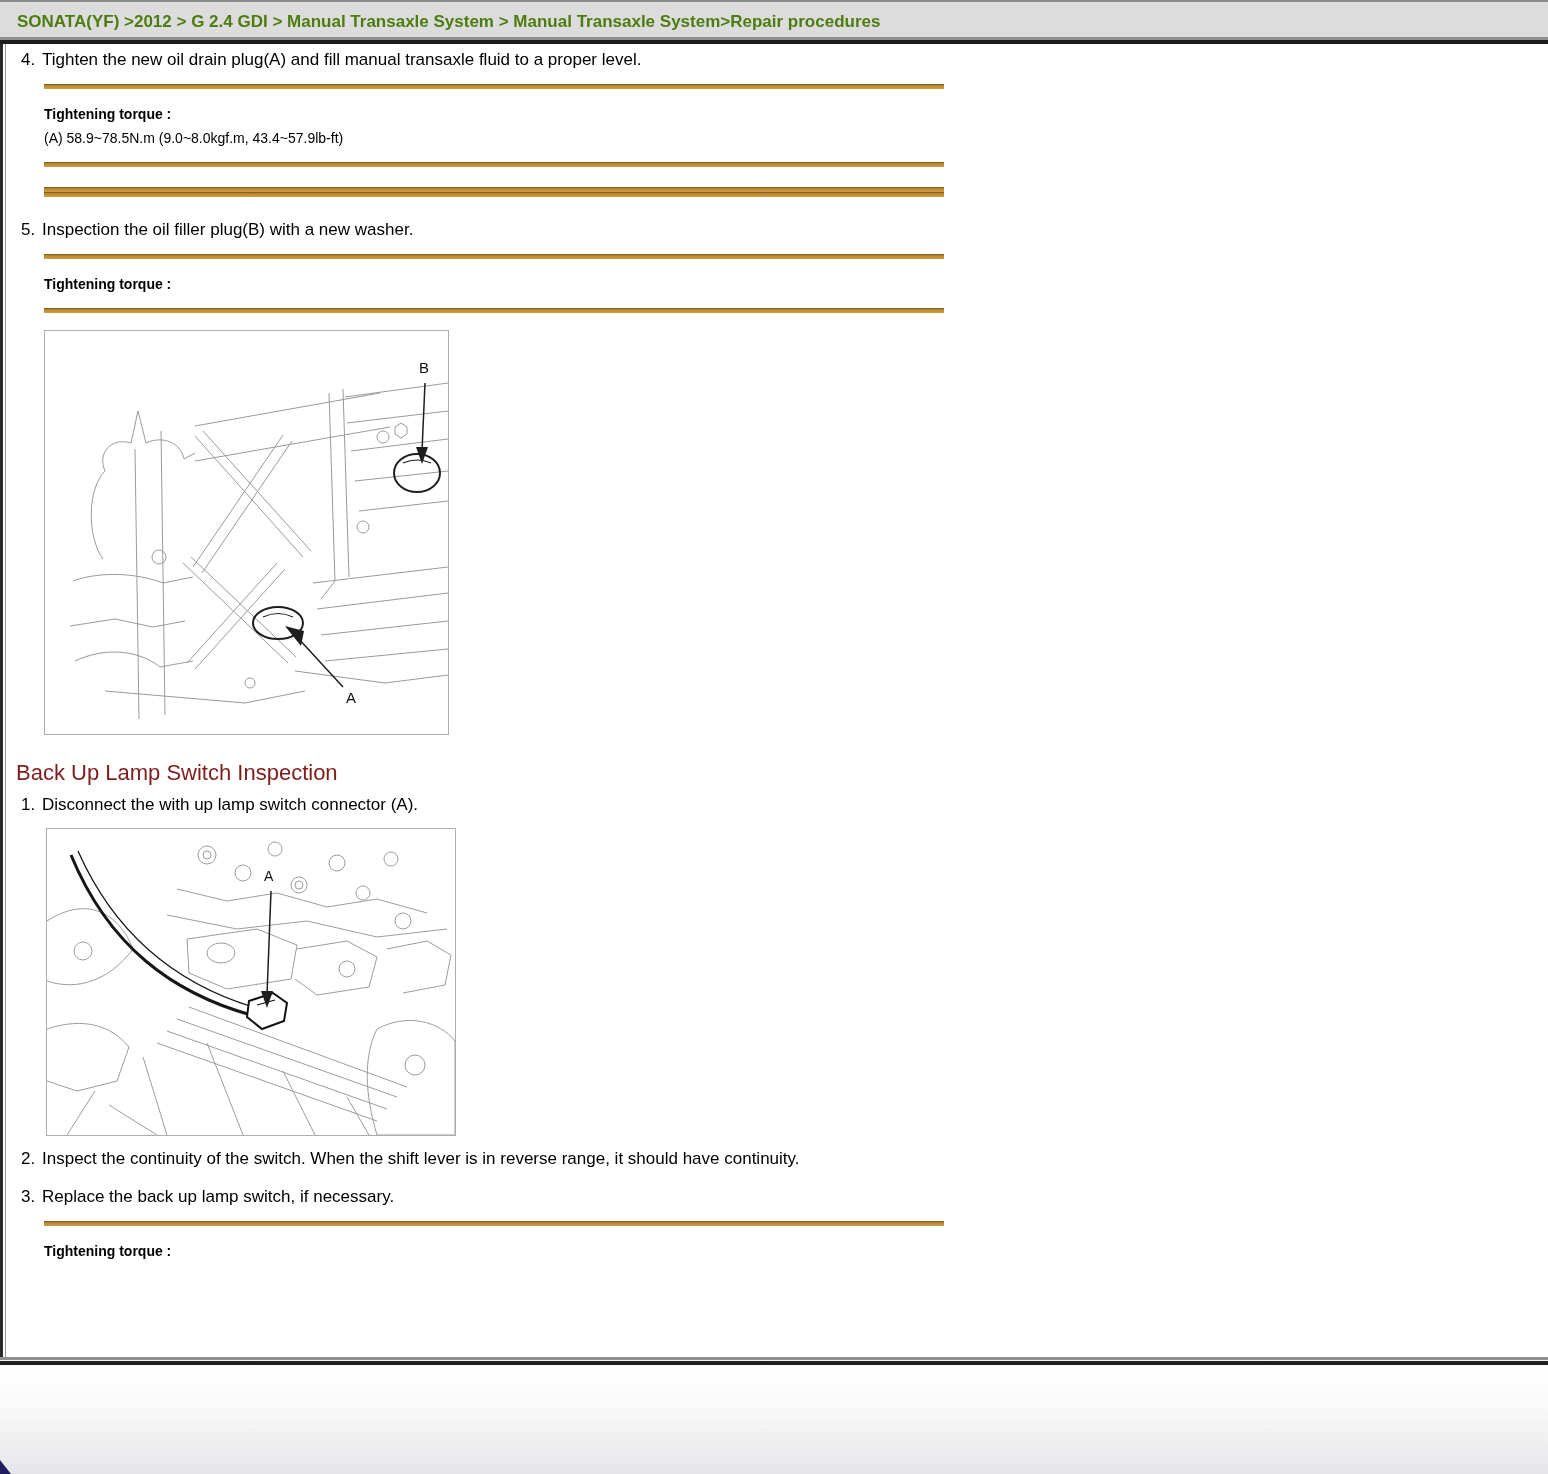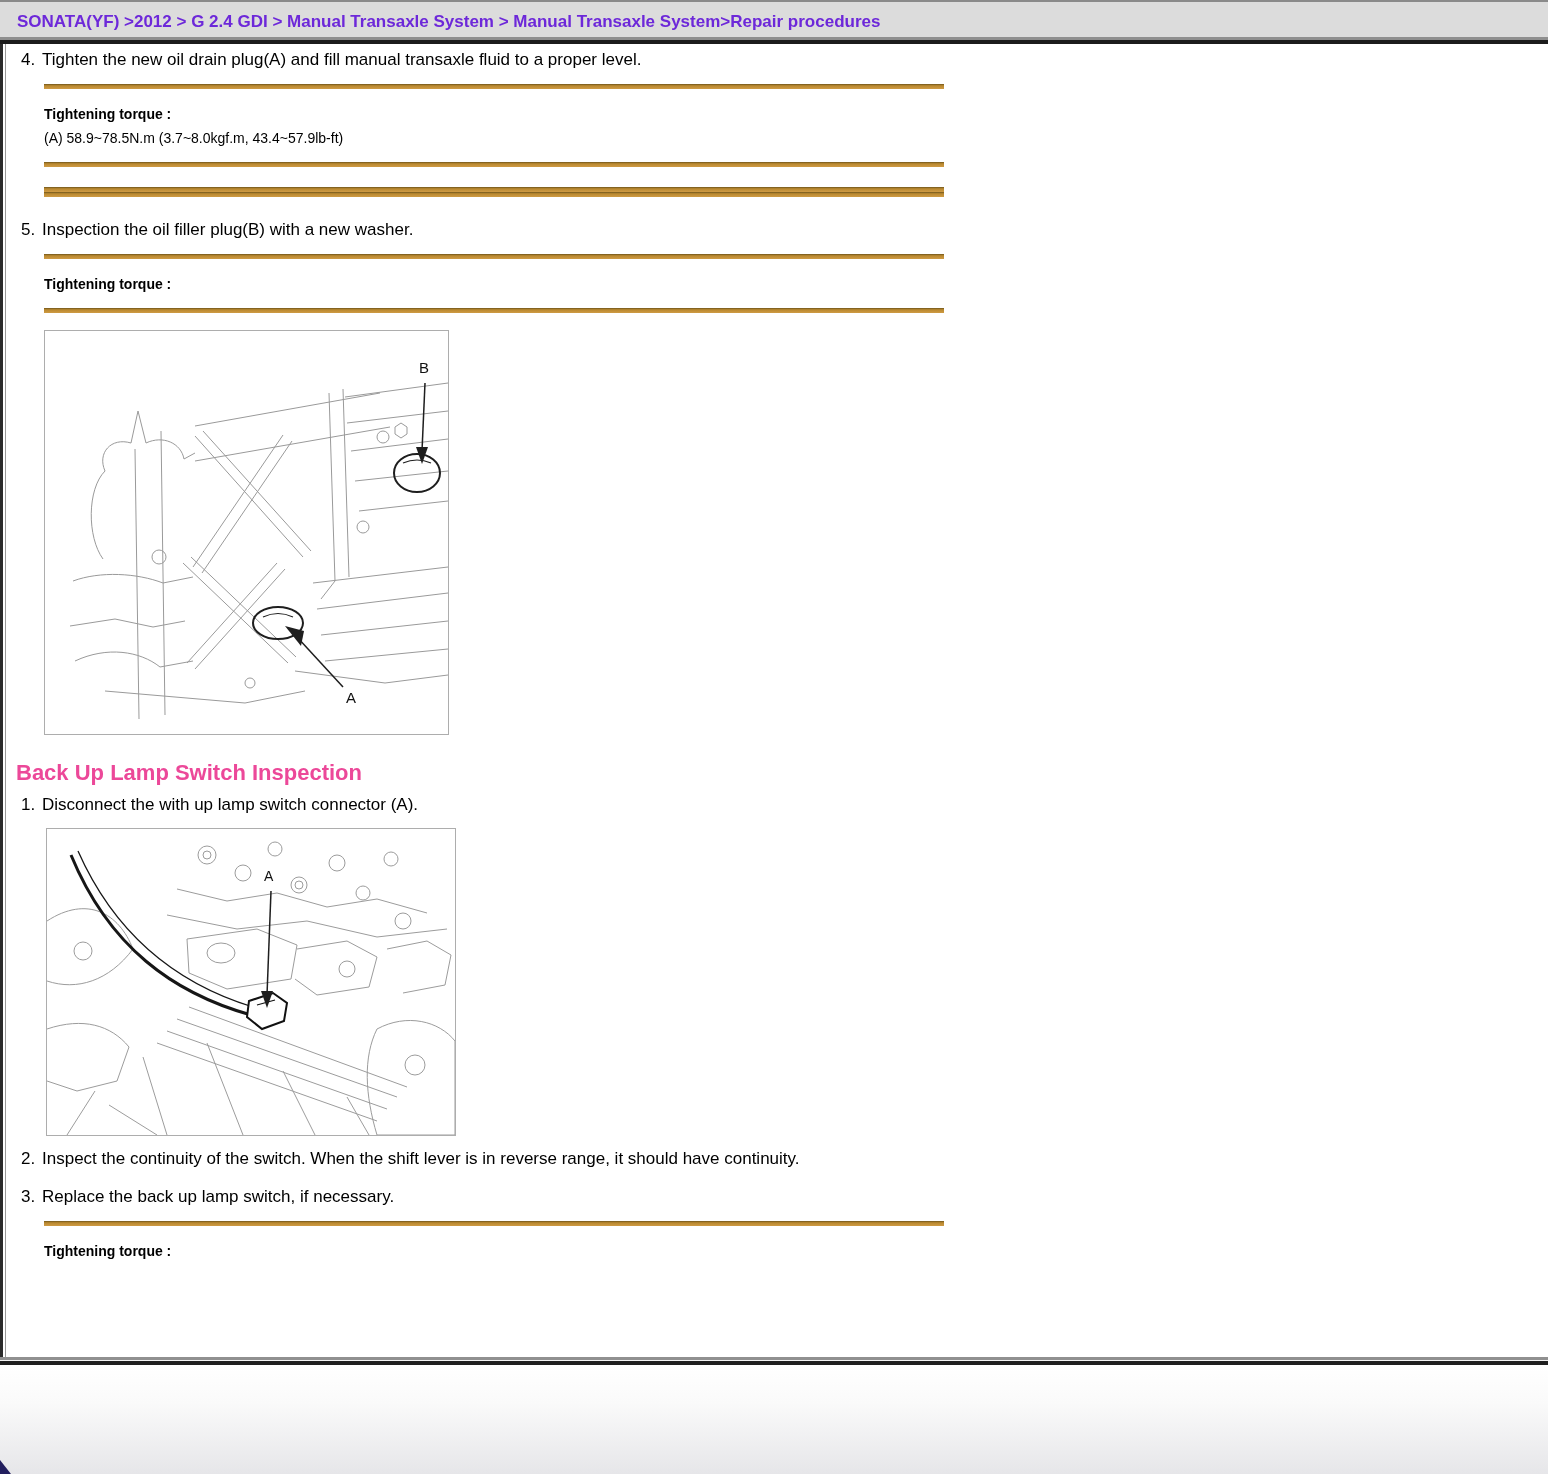--- a/index.html
+++ b/index.html
@@ -11,21 +11,21 @@
     height: 44px;
     background: #dcdcdc;
     border-top: 2px solid #8a8a8a;
     position: relative;
   }
   .titlebar-text {
     font-size: 17px;
     font-weight: bold;
     padding: 10px 0 0 17px;
     white-space: nowrap;
-    color: #6d28d9;
+    color: #4d7c0f;
   }
   .titlebar-rule-gray { position:absolute; left:0; right:0; bottom:4px; height:3px; background:#8f8f8f; }
   .titlebar-rule-dark { position:absolute; left:0; right:0; bottom:0;  height:4px; background:#1c1c1c; }
 
   
   .content-frame {
     height: 1313px;
     border-left: 3px solid #2b2b2b;
     position: relative;
     overflow: hidden;
@@ -51,24 +51,24 @@
   .spec-rule {
     height: 5px;
     background: linear-gradient(to bottom, #6f551b 0%, #a8света 0%, #b9882f 35%, #cf9b44 100%);
     background: linear-gradient(to bottom, #6f551b 0%, #b9882f 35%, #cf9b44 100%);
   }
   .spec-body { padding: 13px 0 12px 0; font-size: 14px; line-height: 24px; }
   .spec-label { font-weight: bold; }
 
   .section-heading {
     font-size: 22px;
-    font-weight: bold;
+    font-weight: normal;
     padding-left: 10px;
     line-height: 26px;
-    color: #ec4899;
+    color: #7f1d1d;
   }
 
   
   .figure-box {
     margin-left: 38px;
     border: 1px solid #adadad;
     background: #fff;
   }
   .figure-box svg { display: block; }
 
@@ -109,21 +109,21 @@
 
     <div class="step">
       <span class="step-num">4.</span>
       <span class="step-text">Tighten the new oil drain plug(A) and fill manual transaxle fluid to a proper level.</span>
     </div>
 
     <div class="spec-box mt13">
       <div class="spec-rule"></div>
       <div class="spec-body">
         <div class="spec-label">Tightening torque :</div>
-        <div>(A) 58.9~78.5N.m (3.7~8.0kgf.m, 43.4~57.9lb-ft)</div>
+        <div>(A) 58.9~78.5N.m (9.0~8.0kgf.m, 43.4~57.9lb-ft)</div>
       </div>
       <div class="spec-rule"></div>
     </div>
 
     <div class="spec-box mt20">
       <div class="spec-rule"></div>
       <div class="spec-rule"></div>
     </div>
 
     <div class="step mt22">

